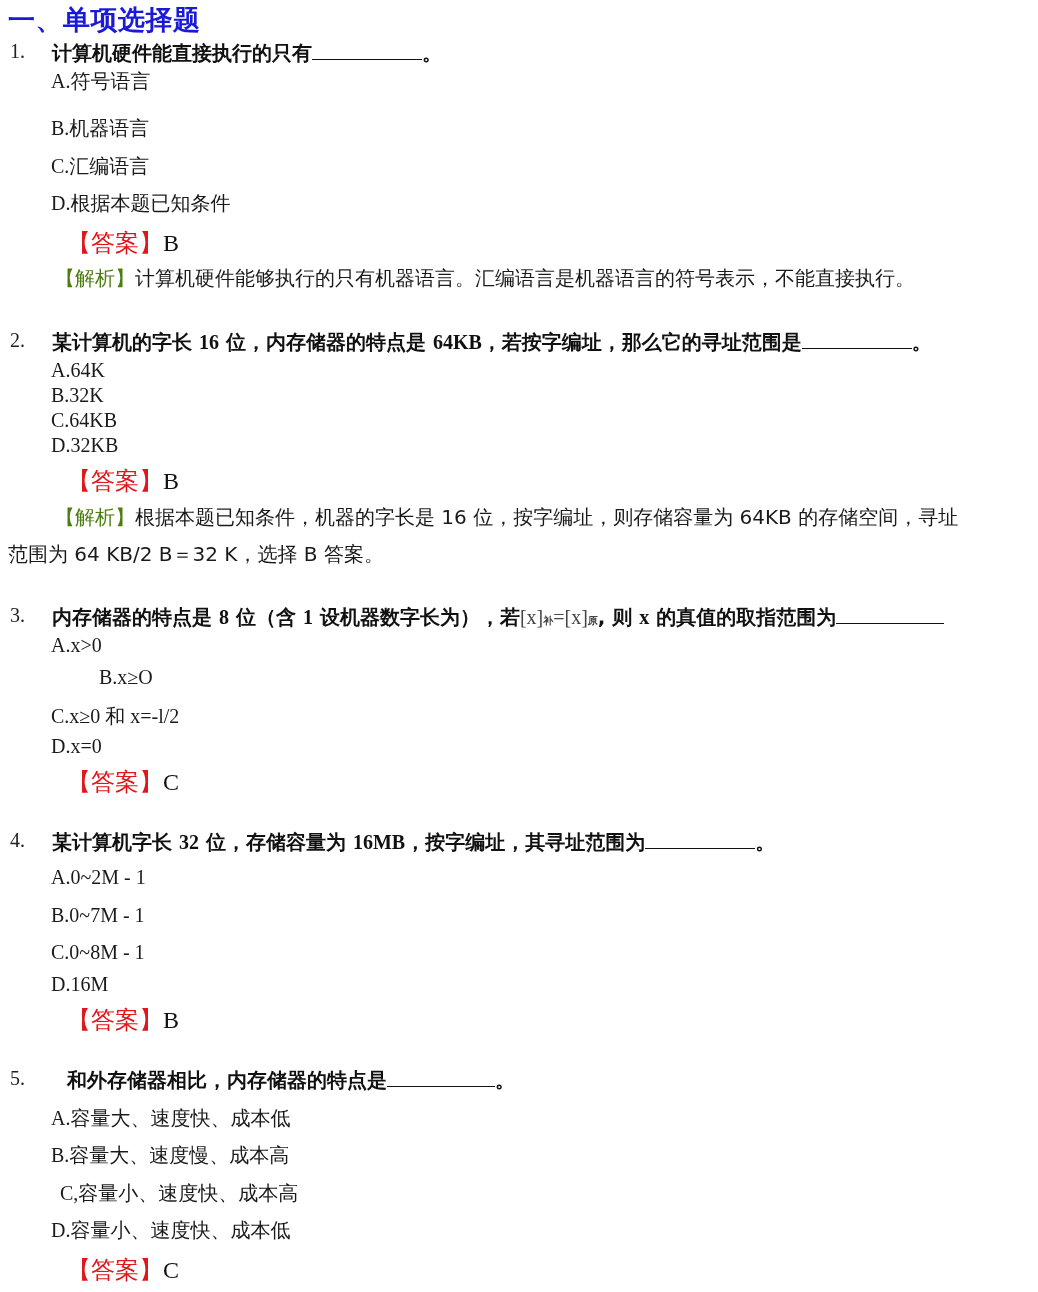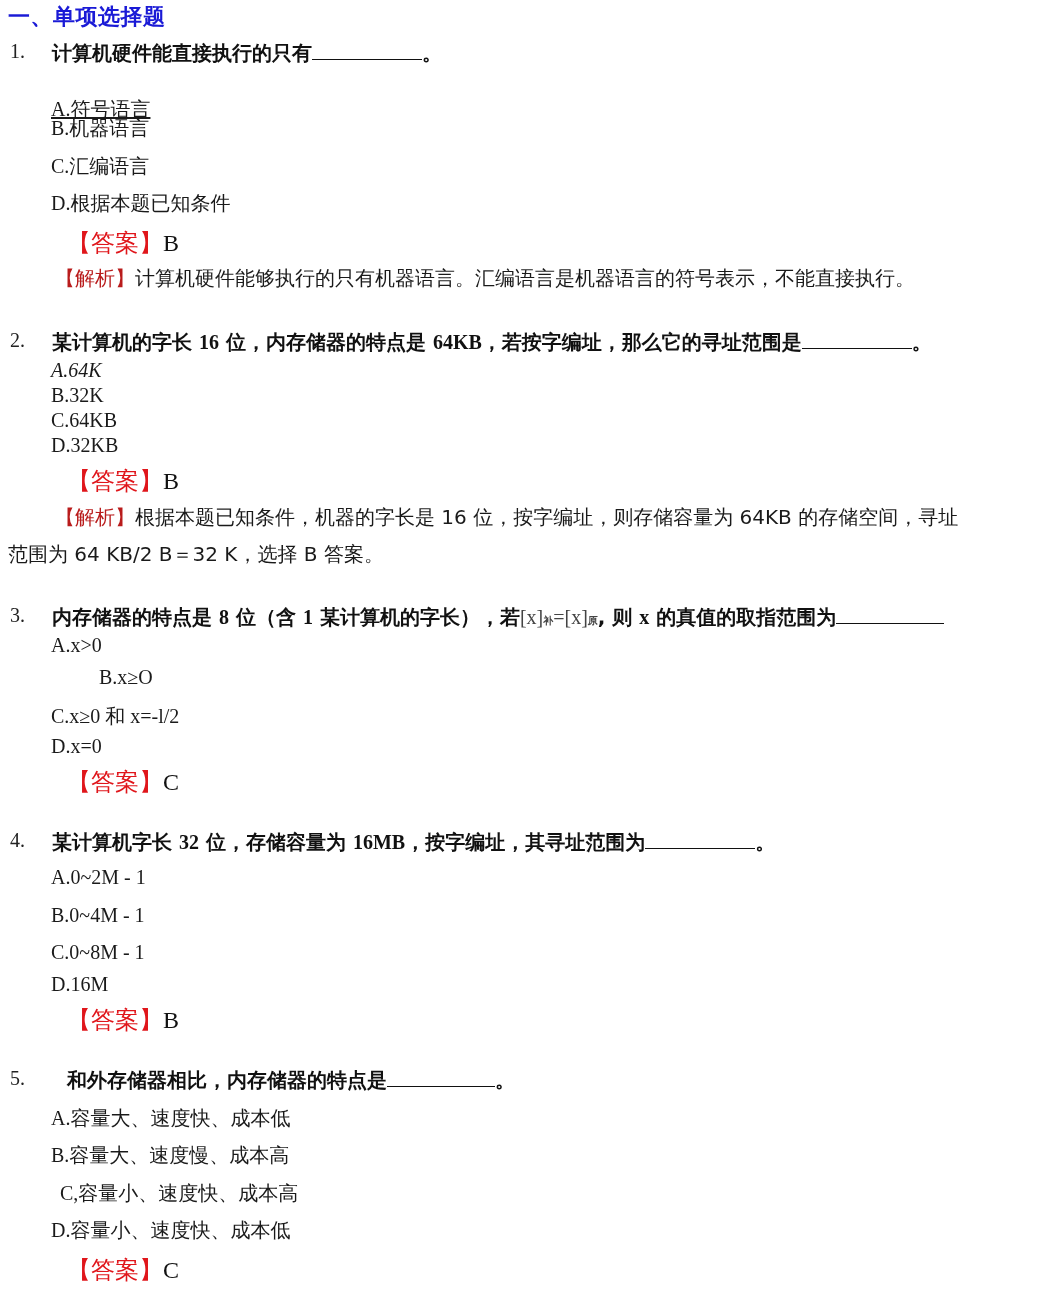--- a/index.html
+++ b/index.html
@@ -3,89 +3,89 @@
 <meta charset="utf-8">
 <style>
   html, body { margin: 0; padding: 0; background: #ffffff; }
   body {
     width: 1038px; height: 1292px; overflow: hidden; position: relative;
     font-family: "Liberation Serif", "DejaVu Serif", serif;
     color: #111111;
   }
   .abs { position: absolute; white-space: nowrap; }
   .section-title {
-    left: 8px; top: 2px; font-size: 22px; font-weight: bold; color: #1a1ad6;
+    left: 8px; top: 2px; font-size: 27px; font-weight: bold; color: #1a1ad6;
     font-family: "DejaVu Sans", "Liberation Sans", sans-serif; letter-spacing: 0.5px;
   }
   .qnum { font-size: 20px; color: #222; left: 10px; }
   .qstem {
     left: 52px; font-size: 20px; font-weight: bold;
     font-family: "DejaVu Sans", "Liberation Sans", sans-serif; color: #111;
   }
   .qstem .num { font-family: "Liberation Serif", serif; font-weight: bold; }
   .blank { display: inline-block; border-bottom: 1.5px solid #111; height: 18px; vertical-align: baseline; }
   .opt { left: 51px; font-size: 20px; color: #1a1a1a; }
   .ans { left: 55px; font-size: 24px; margin-left: 12px; }
   .ans .tag { color: #e0161b; font-family: "DejaVu Sans", "Liberation Sans", sans-serif; }
-  .exp-tag { color: #b91c1c; font-family: "DejaVu Sans", "Liberation Sans", sans-serif; }
+  .exp-tag { color: #4d7c0f; font-family: "DejaVu Sans", "Liberation Sans", sans-serif; }
   .exp { font-size: 20px; font-family: "DejaVu Sans", "Liberation Sans", sans-serif; color: #1a1a1a; }
   .sub { font-size: 10px; font-family: "DejaVu Sans", sans-serif; color: #444; }
   .bracketx { font-family: "Liberation Serif", serif; font-weight: normal; color: #444; }
 </style>
 </head>
 <body>
 
 <div class="abs section-title">一、单项选择题</div>
 
 <div>
   <div class="abs qnum" style="top:40px;">1.</div>
   <div class="abs qstem" style="top:40px;">
     <span>计算机硬件能直接执行的只有</span><span class="blank" style="width:110px;"></span><span>。</span>
   </div>
-  <div class="abs opt" style="top:96px;text-decoration:underline;">A.符号语言</div>
+  <div class="abs opt" style="top:68px;">A.符号语言</div>
   <div class="abs opt" style="top:115px;">B.机器语言</div>
   <div class="abs opt" style="top:153px;">C.汇编语言</div>
   <div class="abs opt" style="top:190px;">D.根据本题已知条件</div>
   <div class="abs ans" style="top:227px;">
     <span class="tag">【答案】</span><span>B</span>
   </div>
   <div class="abs exp" style="top:265px; left:55px;">
     <span class="exp-tag">【解析】</span><span>计算机硬件能够执行的只有机器语言。汇编语言是机器语言的符号表示，不能直接执行。</span>
   </div>
 </div>
 
 <div>
   <div class="abs qnum" style="top:329px;">2.</div>
   <div class="abs qstem" style="top:329px;">
     <span>某计算机的字长</span>
     <span class="num">16</span>
     <span>位，内存储器的特点是</span>
     <span class="num">64KB</span><span>，若按字编址，那么它的寻址范围是</span><span class="blank" style="width:110px;"></span><span>。</span>
   </div>
-  <div class="abs opt" style="top:359px;font-style:italic;">A.64K</div>
+  <div class="abs opt" style="top:359px;">A.64K</div>
   <div class="abs opt" style="top:384px;">B.32K</div>
   <div class="abs opt" style="top:409px;">C.64KB</div>
   <div class="abs opt" style="top:434px;">D.32KB</div>
   <div class="abs ans" style="top:465px;">
     <span class="tag">【答案】</span><span>B</span>
   </div>
   <div class="abs exp" style="top:504px; left:55px;">
     <span class="exp-tag">【解析】</span><span>根据本题已知条件，机器的字长是 16 位，按字编址，则存储容量为 64KB 的存储空间，寻址</span>
   </div>
   <div class="abs exp" style="top:541px; left:8px;">范围为 64 KB/2 B＝32 K，选择 B 答案。</div>
 </div>
 
 <div>
   <div class="abs qnum" style="top:604px;">3.</div>
   <div class="abs qstem" style="top:604px;">
     <span>内存储器的特点是</span>
     <span class="num">8</span>
     <span>位（含</span>
     <span class="num">1</span>
-    <span>某计算机的字长），若</span><span class="bracketx">[x]</span><span class="sub">补</span><span class="bracketx">=[x]</span><span class="sub">原</span><span>, 则</span>
+    <span>设机器数字长为），若</span><span class="bracketx">[x]</span><span class="sub">补</span><span class="bracketx">=[x]</span><span class="sub">原</span><span>, 则</span>
     <span class="num">x</span>
     <span>的真值的取指范围为</span><span class="blank" style="width:108px;"></span>
   </div>
   <div class="abs opt" style="top:634px;">A.x&gt;0</div>
   <div class="abs opt" style="top:666px;margin-left:48px;">B.x≥O</div>
   <div class="abs opt" style="top:703px;">C.x≥0 和 x=-l/2</div>
   <div class="abs opt" style="top:735px;">D.x=0</div>
   <div class="abs ans" style="top:766px;">
     <span class="tag">【答案】</span><span>C</span>
   </div>
@@ -93,21 +93,21 @@
 
 <div>
   <div class="abs qnum" style="top:829px;">4.</div>
   <div class="abs qstem" style="top:829px;">
     <span>某计算机字长</span>
     <span class="num">32</span>
     <span>位，存储容量为</span>
     <span class="num">16MB</span><span>，按字编址，其寻址范围为</span><span class="blank" style="width:110px;"></span><span>。</span>
   </div>
   <div class="abs opt" style="top:866px;">A.0~2M - 1</div>
-  <div class="abs opt" style="top:904px;">B.0~4M - 1</div>
+  <div class="abs opt" style="top:904px;">B.0~7M - 1</div>
   <div class="abs opt" style="top:941px;">C.0~8M - 1</div>
   <div class="abs opt" style="top:973px;">D.16M</div>
   <div class="abs ans" style="top:1004px;">
     <span class="tag">【答案】</span><span>B</span>
   </div>
 </div>
 
 <div>
   <div class="abs qnum" style="top:1067px;">5.</div>
   <div class="abs qstem" style="top:1067px;margin-left:15px;">

